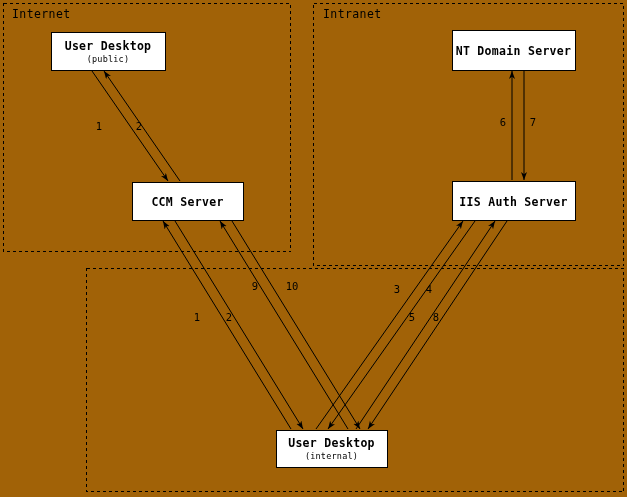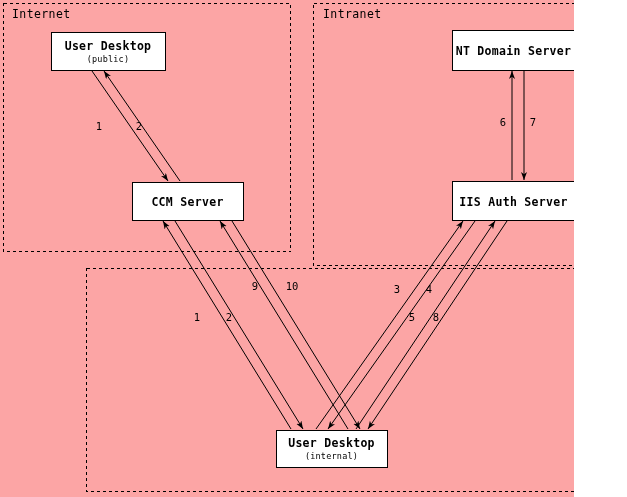--- a/index.html
+++ b/index.html
@@ -2,23 +2,23 @@
 <html><head>
 <meta charset="utf-8">
 <style>
   html, body {
     margin: 0;
     padding: 0;
     background: #ffffff;
   }
   #canvas {
     position: relative;
-    width: 574px;
+    width: 627px;
     height: 497px;
-    background: #fca5a5;
+    background: #a16207;
     font-family: "DejaVu Sans Mono", "Liberation Mono", monospace;
     overflow: hidden;
   }
   svg#diagram {
     position: absolute;
     left: 0;
     top: 0;
     width: 627px;
     height: 497px;
   }

